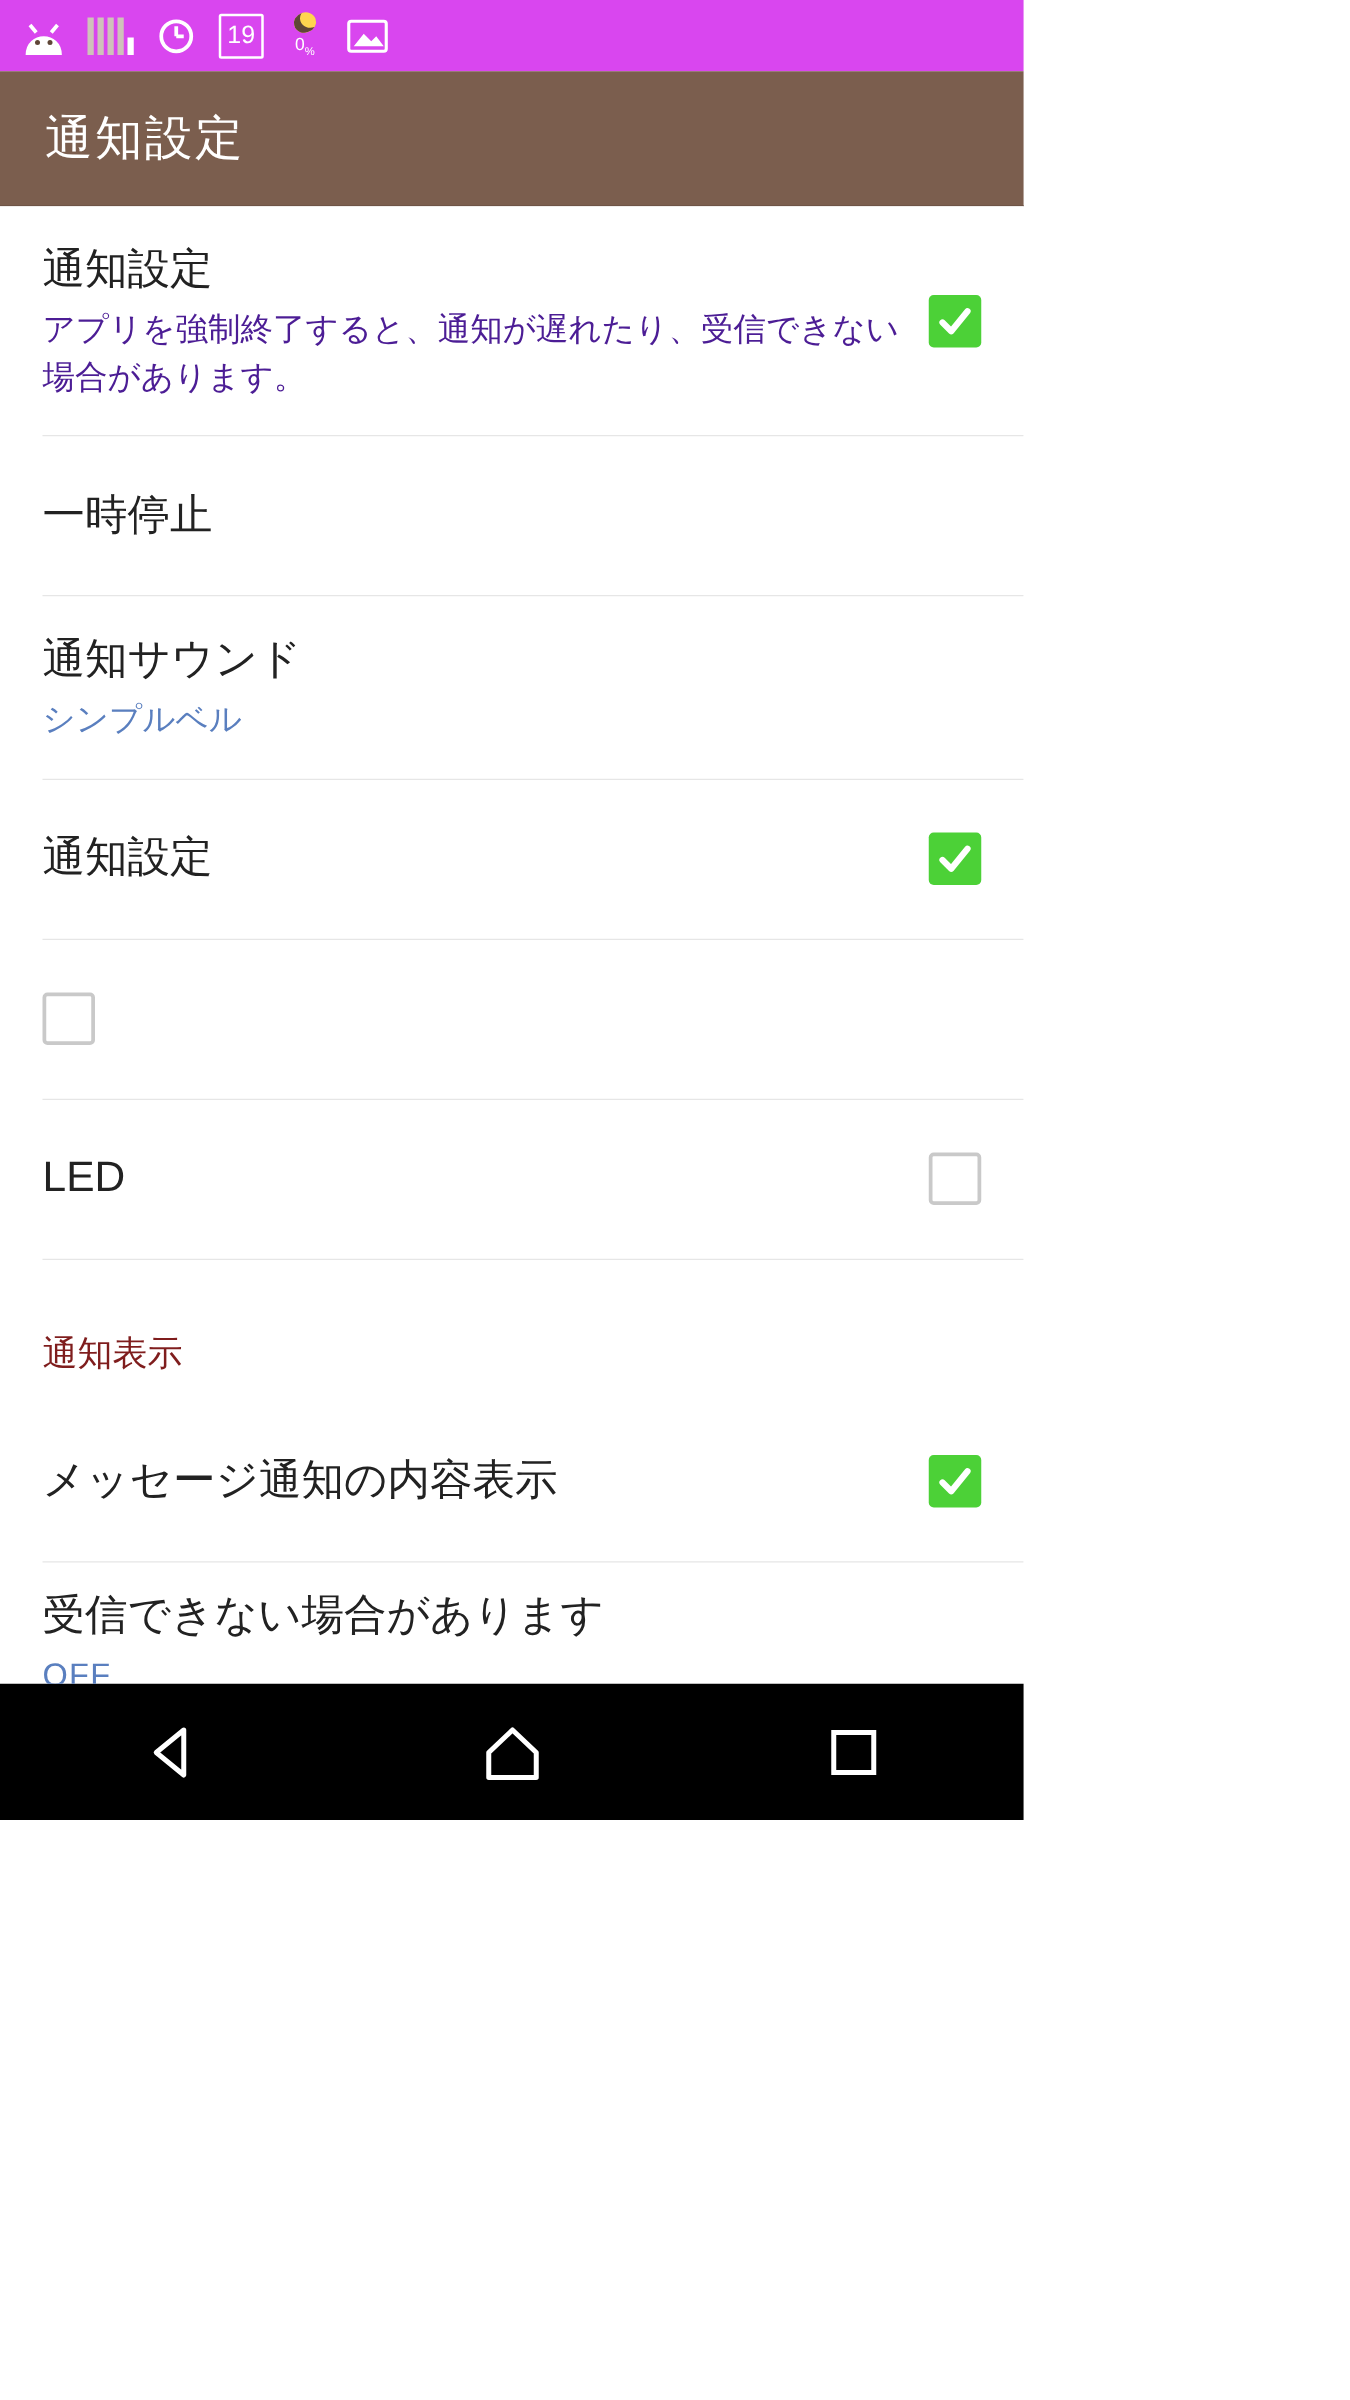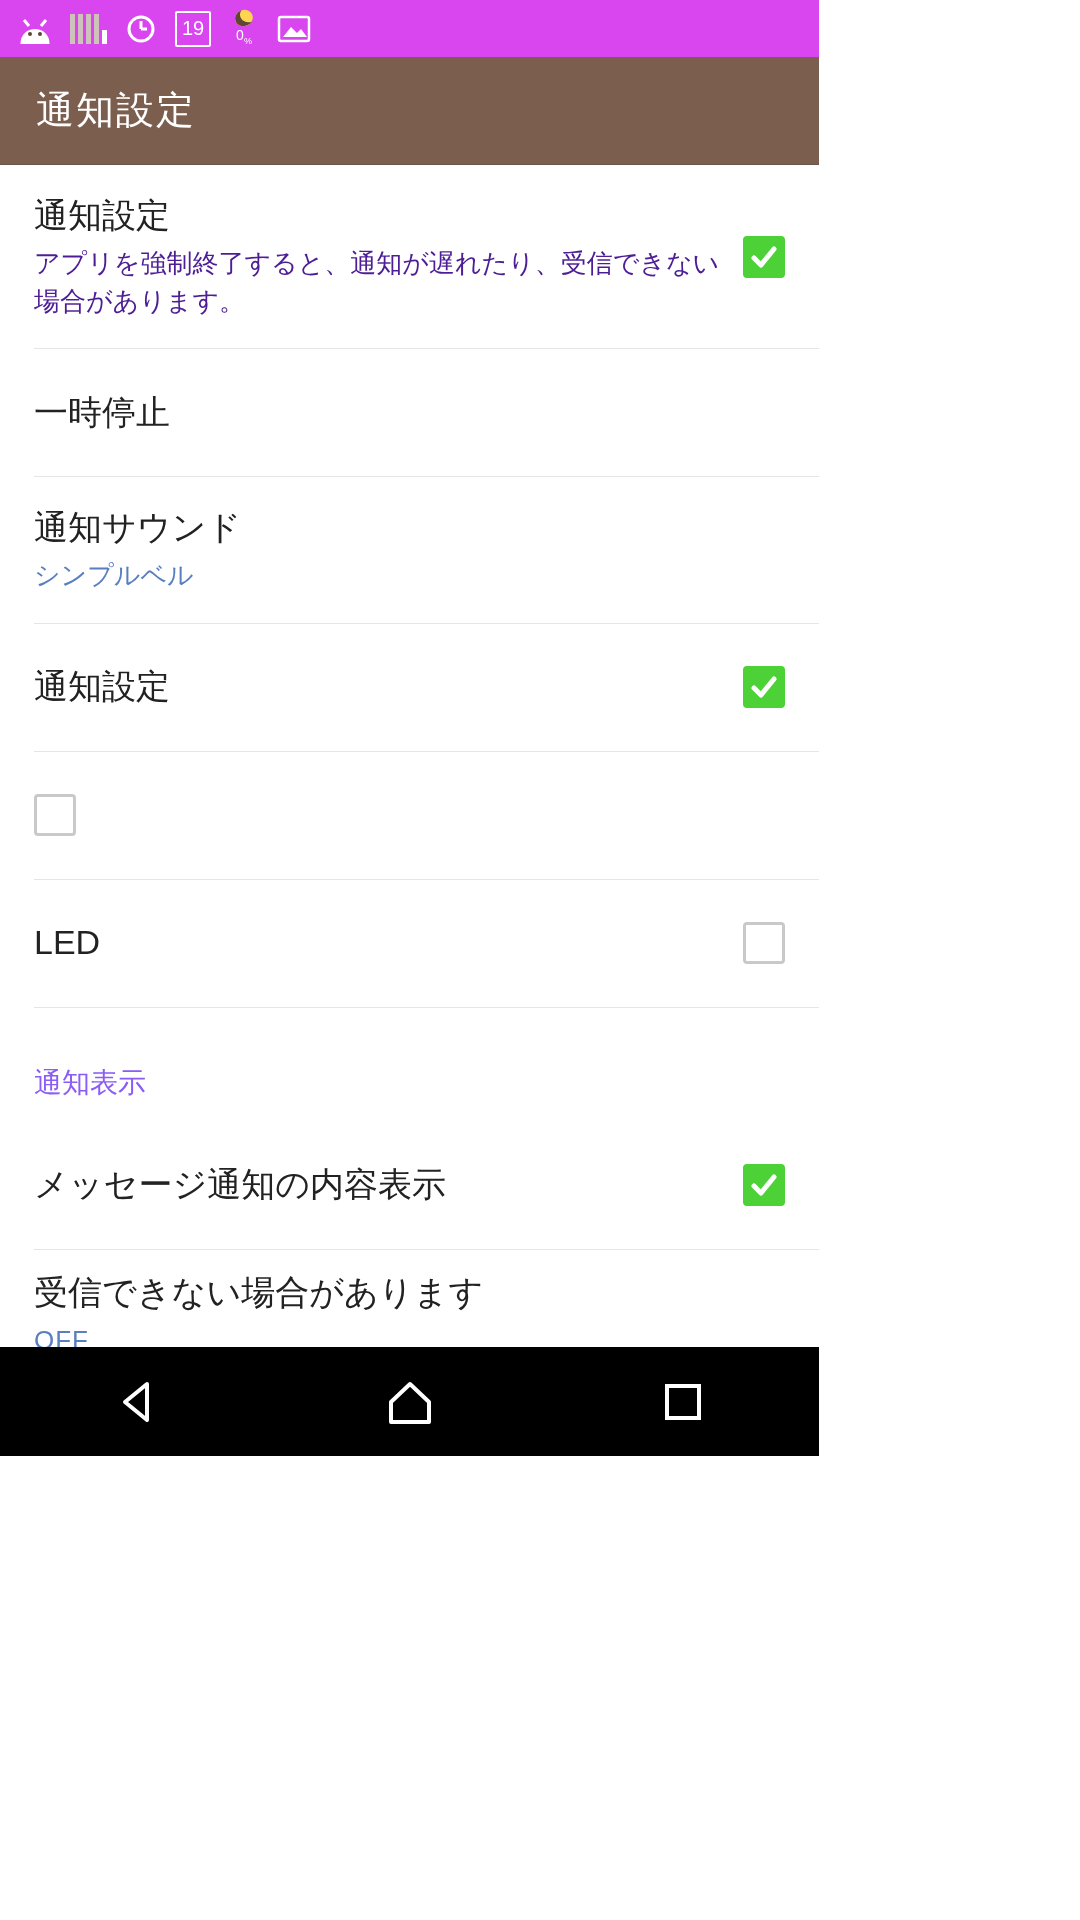--- a/index.html
+++ b/index.html
@@ -58,21 +58,21 @@
     min-height:128px;
   }
   .row.no-border{ border-bottom:none;}
   .row .text { flex:1 1 auto; padding-right:20px; }
   .title { font-size:34px; color:#222; line-height:1.35; font-weight:400;}
   .subtitle { font-size:26px; color:#4c1d95; line-height:1.45; margin-top:6px; }
   .subtitle.link { color:#5a7fbf; }
   .section-header{
     padding: 56px 34px 20px 0;
     font-size:28px;
-    color:#8b5cf6;
+    color:#7f1d1d;
   }
   
   .cb {
     width:42px; height:42px; border-radius:4px;
     display:flex; align-items:center; justify-content:center;
     flex:0 0 auto;
   }
   .cb.checked{ background:#4cd137; }
   .cb.unchecked{ border:3px solid #c9c9c9; }
   .cb svg{ display:block; }

